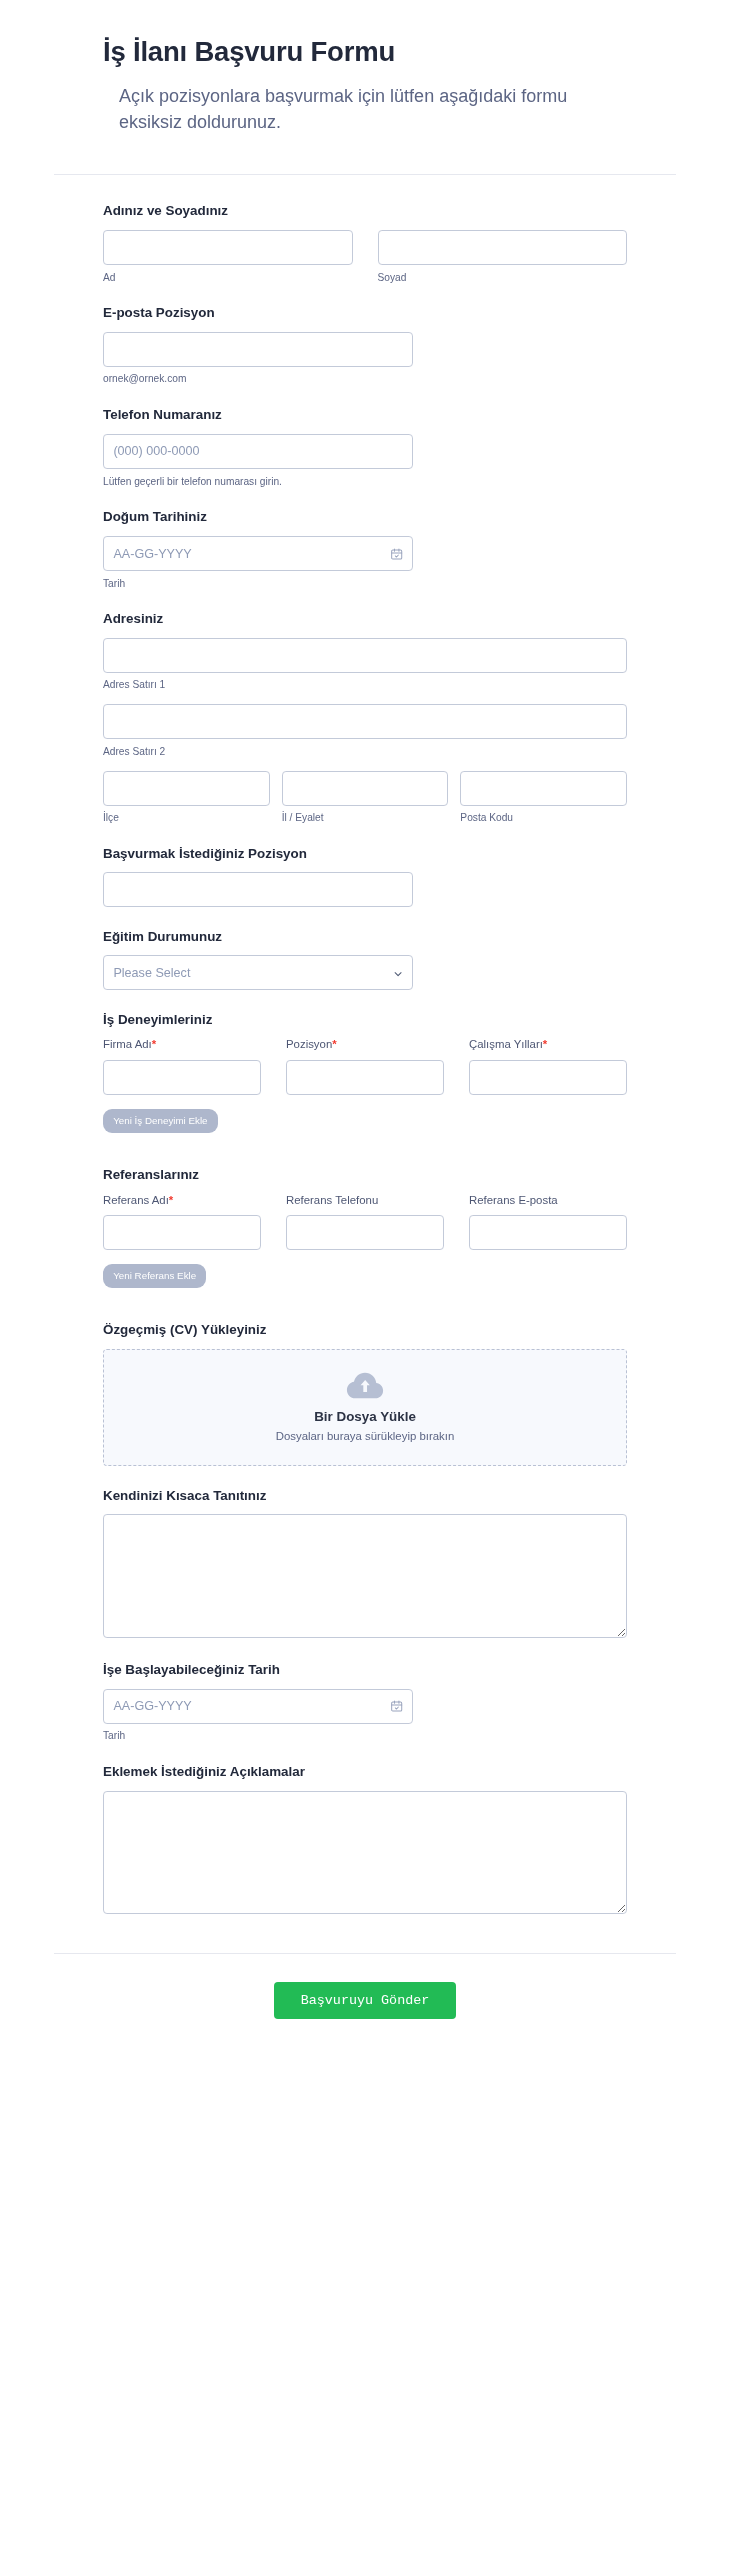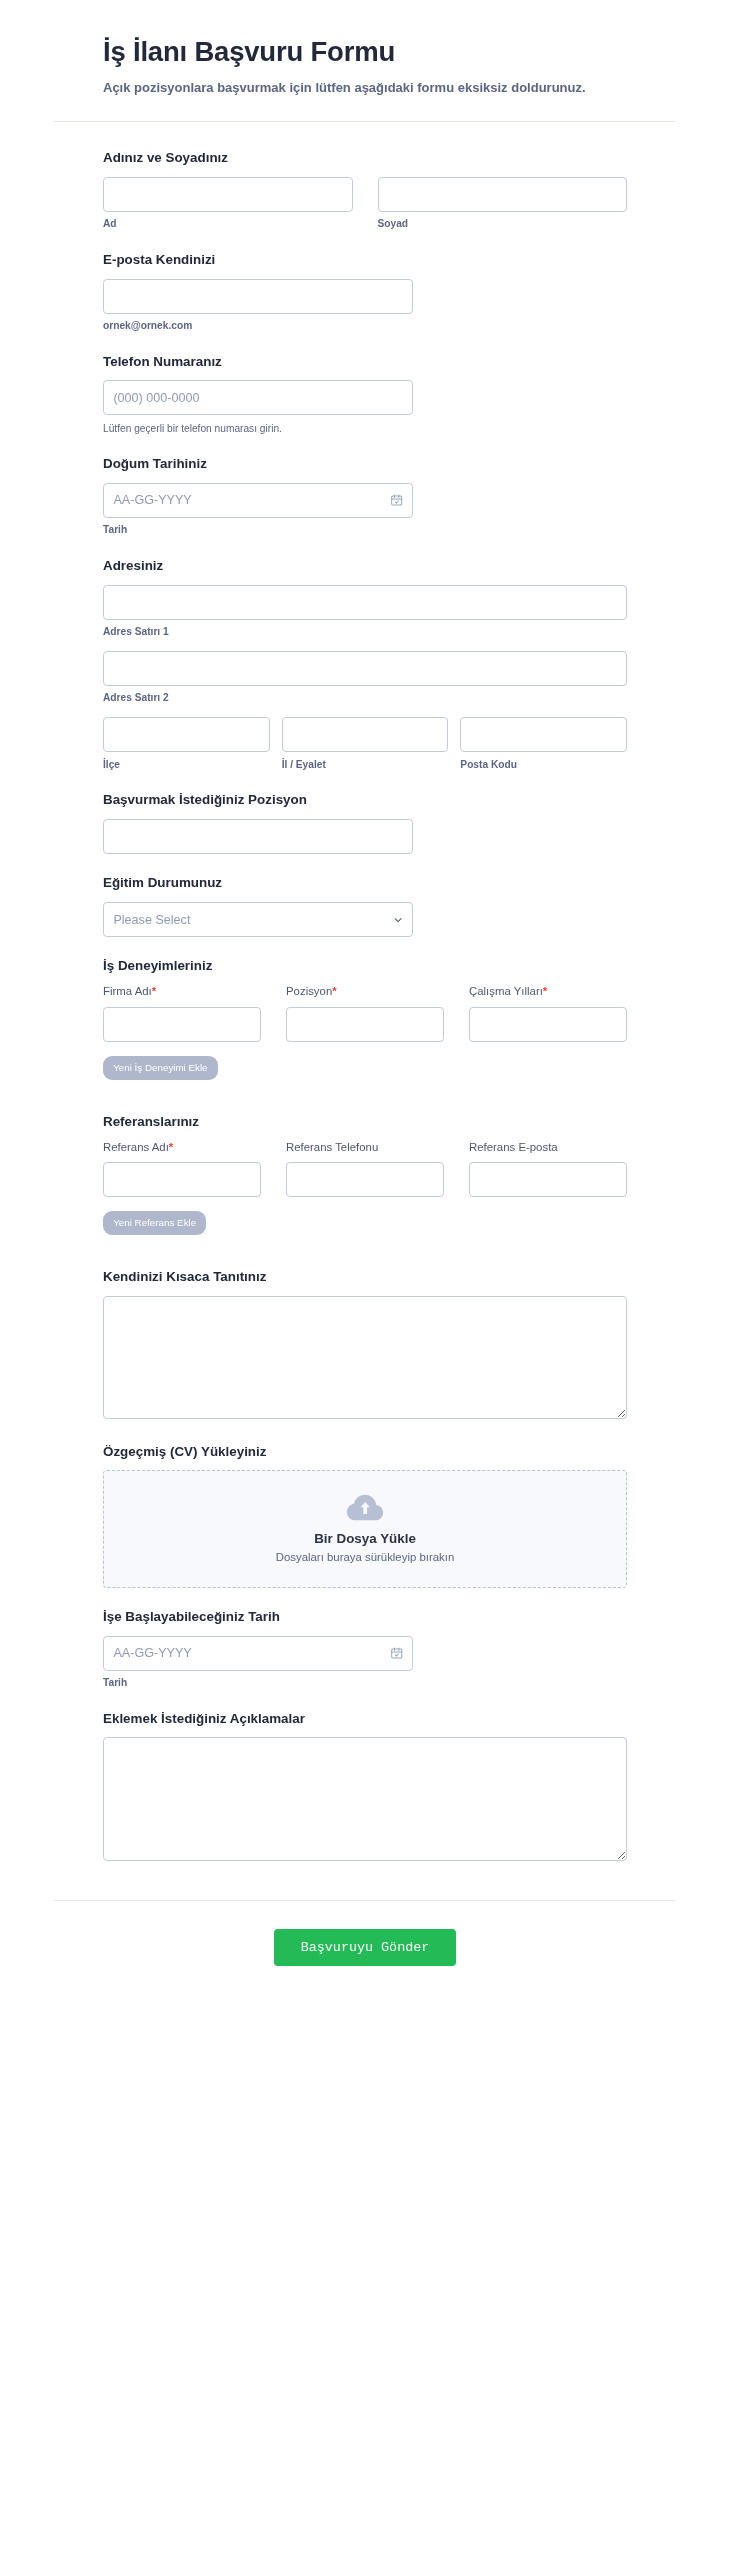--- a/index.html
+++ b/index.html
@@ -30,24 +30,24 @@
   }
   .form-title {
     font-size: 27.5px;
     font-weight: bold;
     color: #22293b;
     letter-spacing: -0.2px;
     margin: 0 0 11px 0;
     line-height: 1.18;
   }
   .form-subtitle {
-    font-size: 13px;
+    font-size: 18px;
     color: #5c6584;
-    margin: 0;
-    font-weight: bold;
+    margin: 16px;
+    font-weight: normal;
     line-height: 1.4;
   }
 
   
   .form-body {
     padding: 27px 49px 15.7px 49px;
   }
 
   .field-block {
     margin-bottom: 20.4px;
@@ -60,21 +60,21 @@
     color: #22293b;
     margin-bottom: 10.2px;
     line-height: 1.3;
   }
 
   .sub-label {
     display: block;
     font-size: 10.2px;
     color: #5c6584;
     margin-top: 5.5px;
-    font-weight: bold;
+    font-weight: normal;
     line-height: 1.3;
   }
 
   .hint-text {
     display: block;
     font-size: 10.2px;
     color: #5c6584;
     margin-top: 6.3px;
     line-height: 1.3;
   }
@@ -271,21 +271,21 @@
           <span class="sub-label">Ad</span>
         </div>
         <div class="col">
           <input class="txt" type="text" value="" style="">
           <span class="sub-label">Soyad</span>
         </div>
       </div>
     </div>
 
     <div class="field-block">
-      <span class="field-label">E-posta Kendinizi</span>
+      <span class="field-label">E-posta Pozisyon</span>
       <div class="w-395">
         <input class="txt" type="email" value="" style="">
         <span class="sub-label">ornek@ornek.com</span>
       </div>
     </div>
 
     <div class="field-block">
       <span class="field-label">Telefon Numaranız</span>
       <div class="w-395">
         <input class="txt" type="tel" placeholder="(000) 000-0000" style="">
@@ -408,36 +408,36 @@
           <div class="mcol-head">Referans E-posta</div>
           <input class="txt" type="text" value="" style="">
         </div>
       </div>
       <button class="add-btn" type="button">Yeni Referans Ekle</button>
     </div>
 
     <div class="spacer-lg"></div>
 
     <div class="field-block">
-      <span class="field-label">Kendinizi Kısaca Tanıtınız</span>
-      <textarea class="txt" rows="6" style=""></textarea>
-    </div>
-
-    <div class="field-block">
       <span class="field-label">Özgeçmiş (CV) Yükleyiniz</span>
       <div class="dropzone">
         <span class="cloud-icon">
           <svg viewBox="0 0 64 48" width="41" height="31" aria-hidden="true">
             <path fill="currentColor" d="M50.5 44H16C8.8 44 3 38.2 3 31c0-6.5 4.8-11.9 11-12.8C15.6 10.1 22.7 4 31.2 4c9.2 0 16.8 7.1 17.6 16.1 6 .6 10.7 5.7 10.7 11.9 0 6.6-5.4 12-12 12z"></path>
             <path fill="#f7f9fd" d="M31.5 15.5l7.2 8.2h-4.3v10.6h-5.8V23.7h-4.3z"></path>
           </svg>
         </span>
         <p class="dz-title">Bir Dosya Yükle</p>
         <p class="dz-sub">Dosyaları buraya sürükleyip bırakın</p>
       </div>
+    </div>
+
+    <div class="field-block">
+      <span class="field-label">Kendinizi Kısaca Tanıtınız</span>
+      <textarea class="txt" rows="6" style=""></textarea>
     </div>
 
     <div class="field-block">
       <span class="field-label">İşe Başlayabileceğiniz Tarih</span>
       <div class="date-wrap">
         <input class="txt" type="text" placeholder="AA-GG-YYYY" style="">
         <span class="cal-icon">
           <svg viewBox="0 0 24 24" width="13.4" height="13.4" fill="none" stroke="currentColor" stroke-width="1.8" stroke-linecap="round" stroke-linejoin="round">
             <rect x="3" y="5" width="18" height="16" rx="2"></rect>
             <line x1="3" y1="10" x2="21" y2="10"></line>

